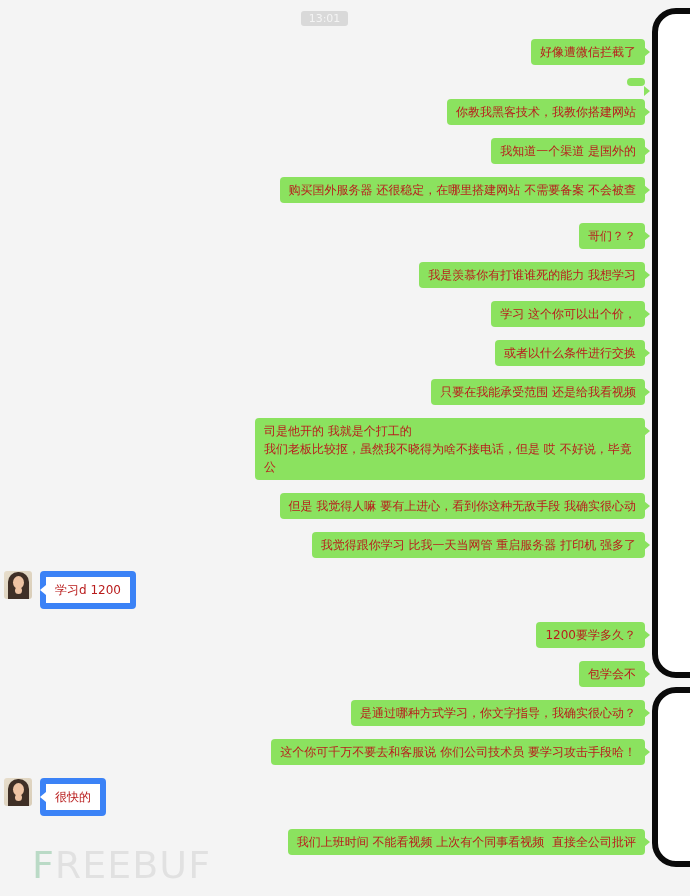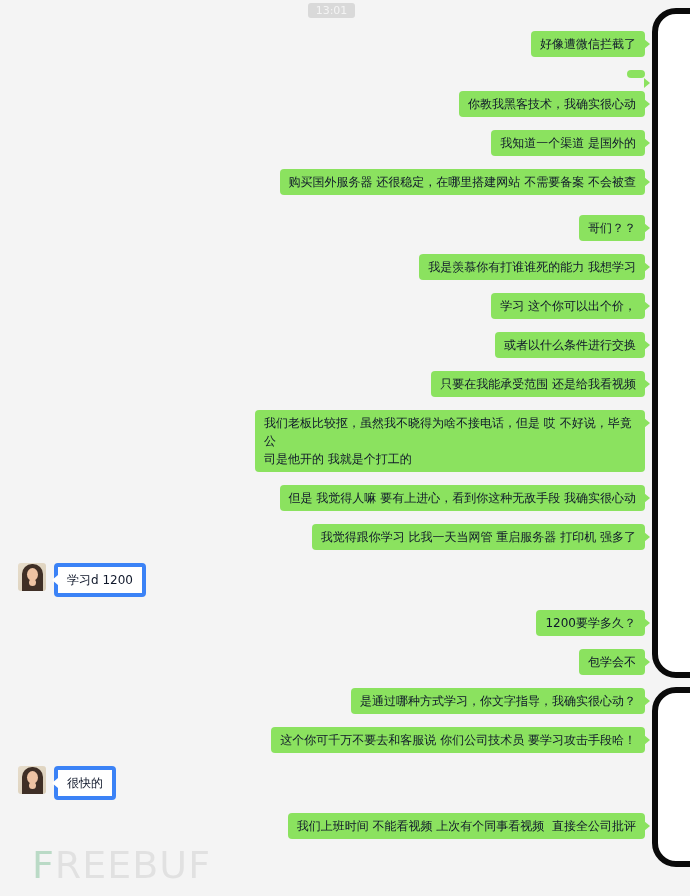--- a/index.html
+++ b/index.html
@@ -22,55 +22,56 @@
   }
   .wm-f   { color: rgba(105, 180, 133, 0.42); }
   .wm-rest{ color: rgba(0, 0, 0, 0.075); }
 
   
   .chat {
     position: absolute; inset: 0;
     z-index: 1;
     display: flex; flex-direction: column;
     gap: 13px;
-    padding: 3px 45px 0 18px;
+    padding: 3px 45px 0 4px;
     box-sizing: border-box;
+    margin-top: 8px;
   }
   .ts-row { display: flex; justify-content: center; }
   .ts {
     background: #d9d9d9; color: #f4f4f4;
     font-size: 11px; line-height: 13px;
     padding: 1px 8px; border-radius: 3px;
   }
 
   .row { display: flex; align-items: flex-start; }
   .row.right { justify-content: flex-end; }
   .row.extra-gap { margin-top: 7px; justify-content: flex-end; }
 
   .bubble {
     position: relative;
     max-width: 372px;
     padding: 4px 9px;
     border-radius: 4px;
     font-size: 12px; line-height: 18px;
-    color: #0f172a;
+    color: #b91c1c;
   }
   .bubble .line { white-space: pre-wrap; word-break: break-all; }
 
   .bubble.green { background: #8be25f; }
   .bubble.green::after {
     content: ""; position: absolute; right: -5px; top: 8px;
     border-top: 5px solid transparent;
     border-bottom: 5px solid transparent;
     border-left: 6px solid #8be25f;
   }
 
   .bubble.white {
     background: #ffffff;
-    border: 4px solid #3b82f6;
+    border: 6px solid #3b82f6;
     margin-left: 8px;
   }
   .bubble.white::before {
     content: ""; position: absolute; left: -6px; top: 8px;
     border-top: 5px solid transparent;
     border-bottom: 5px solid transparent;
     border-right: 6px solid #ffffff;
   }
 
   
@@ -125,21 +126,21 @@
 
   <div style="display:contents" id="message-list"><div class="row right">
         <div class="bubble green">
           <div class="line">好像遭微信拦截了</div>
         </div>
       </div><div class="row right">
         <div class="bubble green">
         </div>
       </div><div class="row right">
         <div class="bubble green">
-          <div class="line">你教我黑客技术，我确实很心动</div>
+          <div class="line">你教我黑客技术，我教你搭建网站</div>
         </div>
       </div><div class="row right">
         <div class="bubble green">
           <div class="line">我知道一个渠道 是国外的</div>
         </div>
       </div><div class="row right">
         <div class="bubble green">
           <div class="line">购买国外服务器 还很稳定，在哪里搭建网站 不需要备案 不会被查</div>
         </div>
       </div><div class="row right extra-gap">
@@ -157,22 +158,22 @@
       </div><div class="row right">
         <div class="bubble green">
           <div class="line">或者以什么条件进行交换</div>
         </div>
       </div><div class="row right">
         <div class="bubble green">
           <div class="line">只要在我能承受范围 还是给我看视频</div>
         </div>
       </div><div class="row right">
         <div class="bubble green">
+          <div class="line">司是他开的 我就是个打工的</div>
           <div class="line">我们老板比较抠，虽然我不晓得为啥不接电话，但是 哎 不好说，毕竟公</div>
-          <div class="line">司是他开的 我就是个打工的</div>
         </div>
       </div><div class="row right">
         <div class="bubble green">
           <div class="line">但是 我觉得人嘛 要有上进心，看到你这种无敌手段 我确实很心动</div>
         </div>
       </div><div class="row right">
         <div class="bubble green">
           <div class="line">我觉得跟你学习 比我一天当网管 重启服务器 打印机 强多了</div>
         </div>
       </div><div class="row left">

